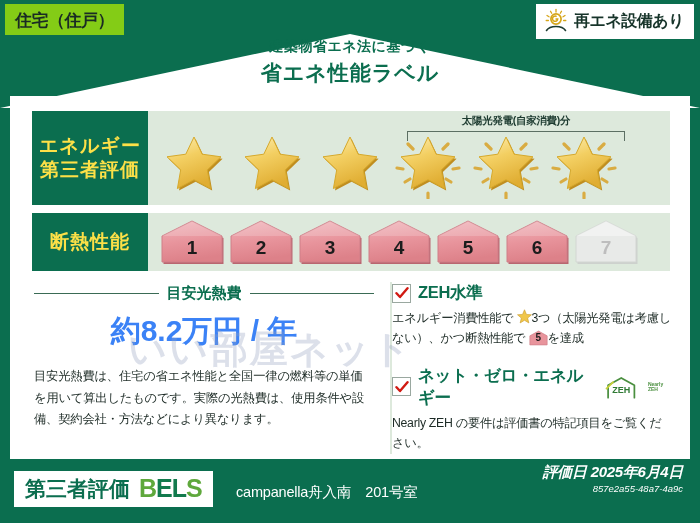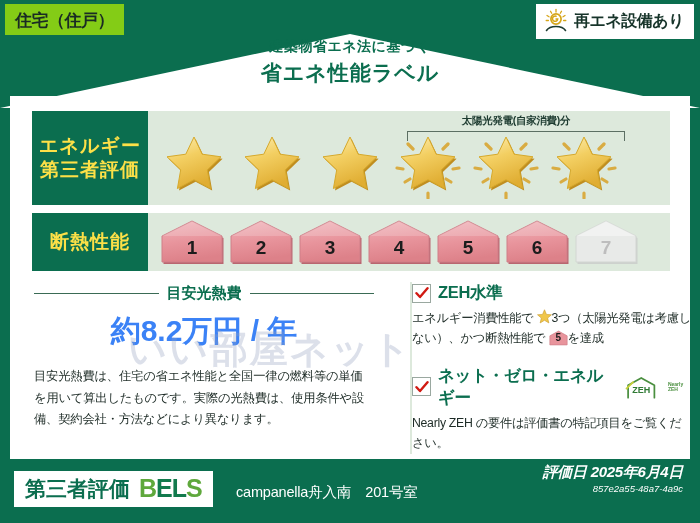--- a/index.html
+++ b/index.html
@@ -130,21 +130,21 @@
     font-size: 30px; font-weight: bold; letter-spacing: 0px;
     margin-top: 8px;
   }
   .cost-note {
     margin-top: 14px; font-size: 12.3px; color: #1d2b26; line-height: 1.75;
     letter-spacing: -0.2px;
   }
 
   
   .check-block {
-    position: absolute; left: 400px; top: 186px; width: 282px;
+    position: absolute; left: 380px; top: 186px; width: 282px;
     border-left: 2px solid #dde9dc; padding-left: 0px;
   }
   .chk-row { display: flex; align-items: center; gap: 7px; }
   .chk-box {
     width: 19px; height: 19px; background: #fff;
     border: 1.4px solid #9aa8a0; display: flex;
     align-items: center; justify-content: center; flex: none;
   }
   .chk-mark { width: 14px; height: 14px; display: block; }
   .chk-title { font-size: 16.5px; font-weight: bold; color: #0b6e4f; letter-spacing: -0.3px; }

